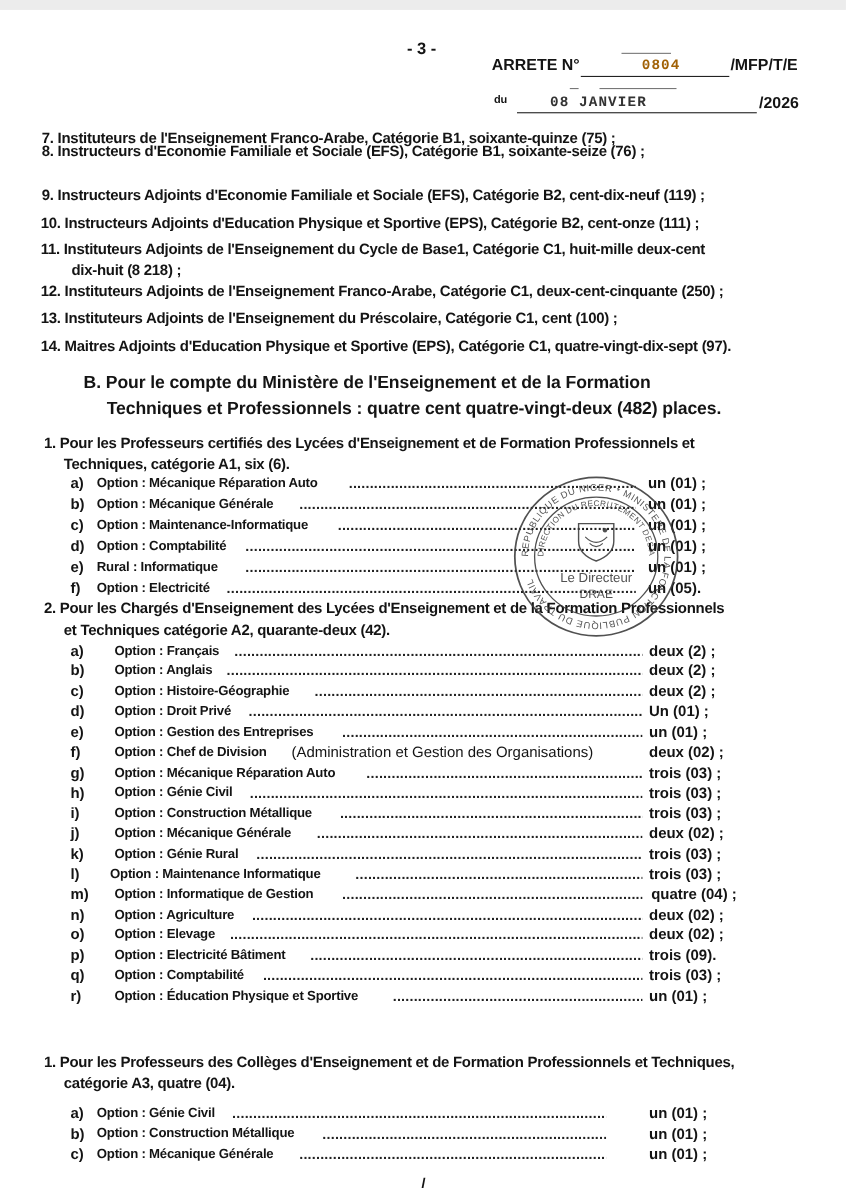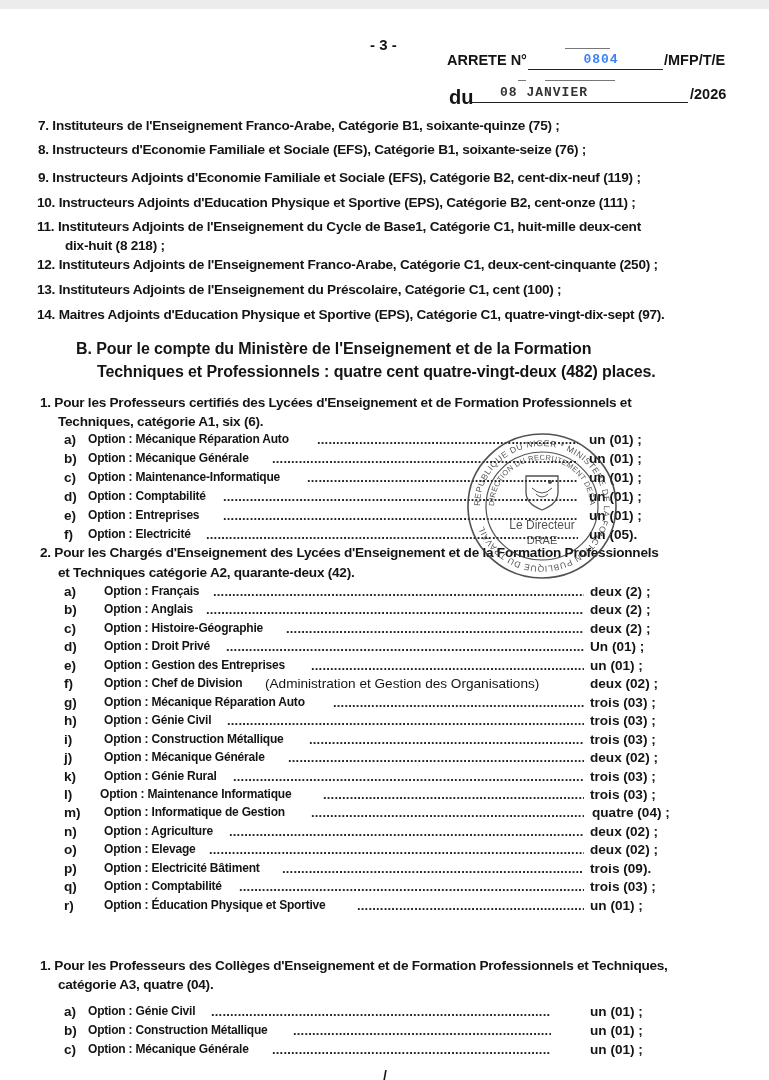--- a/index.html
+++ b/index.html
@@ -7,24 +7,24 @@
     width: 769px; height: 1080px; overflow: hidden;
     background: #ffffff; position: relative;
     font-family: "Liberation Sans", sans-serif;
     color: #141414;
   }
   .topband { position: absolute; left: 0; top: 0; width: 769px; height: 9px; background: #ececec; }
   .abs { position: absolute; white-space: nowrap; }
 
   .page-num { left: 370px; top: 36px; font-size: 15px; font-weight: bold; }
   .arrete-label { left: 447px; top: 52px; font-size: 14.5px; font-weight: bold; }
-  .arrete-num { left: 540px; top: 52px; width: 122px; text-align: center; font-size: 13px; font-weight: bold; letter-spacing: 1px; font-family: "Liberation Mono", monospace; color: #3b82f6; }
+  .arrete-num { left: 540px; top: 52px; width: 122px; text-align: center; font-size: 13px; font-weight: bold; letter-spacing: 1px; font-family: "Liberation Mono", monospace; color: #a16207; }
   .arrete-line { left: 528px; top: 69px; width: 135px; height: 1px; background: #222; }
   .arrete-suffix { left: 664px; top: 52px; font-size: 14.5px; font-weight: bold; }
-  .du-label { left: 449px; top: 86px; font-size: 20px; font-weight: bold; }
+  .du-label { left: 449px; top: 86px; font-size: 10px; font-weight: bold; }
   .du-date { left: 500px; top: 85px; font-size: 13px; font-weight: bold; font-family: "Liberation Mono", monospace; color: #333; letter-spacing: 1px; }
   .du-line { left: 470px; top: 102px; width: 218px; height: 1px; background: #222; }
   .du-year { left: 690px; top: 86px; font-size: 14.5px; font-weight: bold; }
   .scribble { height: 1px; background: #777; }
 
   .list-line { font-size: 13.6px; font-weight: bold; letter-spacing: -0.25px; }
   .section-b { font-size: 16px; font-weight: bold; letter-spacing: -0.1px; }
   .opt-label { font-size: 12px; font-weight: bold; letter-spacing: -0.2px; }
   .opt-letter { font-size: 13.6px; font-weight: bold; }
   .opt-count { font-size: 13.6px; font-weight: bold; }
@@ -49,21 +49,21 @@
 <div class="abs arrete-suffix">/MFP/T/E</div>
 <div class="abs scribble" style="left:518px;top:80px;width:8px;"></div>
 <div class="abs scribble" style="left:545px;top:80px;width:70px;"></div>
 <div class="abs du-label">du</div>
 <div class="abs du-date">08  JANVIER</div>
 <div class="abs du-line"></div>
 <div class="abs du-year">/2026</div>
 
 <div id="section-a">
     <div class="abs list-line" style="left: 38px; top: 118px;">7. Instituteurs de l'Enseignement Franco-Arabe, Catégorie B1, soixante-quinze (75) ;</div>
-    <div class="abs list-line" style="left: 38px; top: 142px;">8. Instructeurs d'Economie Familiale et Sociale (EFS), Catégorie B1, soixante-seize (76) ;</div>
+    <div class="abs list-line" style="left: 38px; top: 130px;">8. Instructeurs d'Economie Familiale et Sociale (EFS), Catégorie B1, soixante-seize (76) ;</div>
     <div class="abs list-line" style="left: 38px; top: 170px;">9. Instructeurs Adjoints d'Economie Familiale et Sociale (EFS), Catégorie B2, cent-dix-neuf (119) ;</div>
     <div class="abs list-line" style="left: 37px; top: 195px;">10. Instructeurs Adjoints d'Education Physique et Sportive (EPS), Catégorie B2, cent-onze (111) ;</div>
     <div class="abs list-line" style="left: 37px; top: 219px;">11. Instituteurs Adjoints de l'Enseignement du Cycle de Base1, Catégorie C1, huit-mille deux-cent</div>
     <div class="abs list-line" style="left: 65px; top: 238px;">dix-huit (8 218) ;</div>
     <div class="abs list-line" style="left: 37px; top: 257px;">12. Instituteurs Adjoints de l'Enseignement Franco-Arabe, Catégorie C1, deux-cent-cinquante (250) ;</div>
     <div class="abs list-line" style="left: 37px; top: 282px;">13. Instituteurs Adjoints de l'Enseignement du Préscolaire, Catégorie C1, cent (100) ;</div>
     <div class="abs list-line" style="left: 37px; top: 307px;">14. Maitres Adjoints d'Education Physique et Sportive (EPS), Catégorie C1, quatre-vingt-dix-sept (97).</div>
   </div>
 
 <div class="abs section-b" style="left:76px;top:340px;">B. Pour le compte du Ministère de l'Enseignement et de la Formation</div>
@@ -91,21 +91,21 @@
       <div class="abs opt-count" style="left: 589px; top: 470px;">un (01) ;</div>
     </div>
     <div>
       <div class="abs opt-letter" style="left: 64px; top: 489px;">d)</div>
       <div class="abs opt-label" style="left: 88px; top: 489px;">Option : Comptabilité</div>
       <div class="abs dots" style="top: 489px; left: 223px; width: 355px;">................................................................................................</div>
       <div class="abs opt-count" style="left: 589px; top: 489px;">un (01) ;</div>
     </div>
     <div>
       <div class="abs opt-letter" style="left: 64px; top: 508px;">e)</div>
-      <div class="abs opt-label" style="left: 88px; top: 508px;">Option : Entreprises</div>
+      <div class="abs opt-label" style="left: 88px; top: 508px;">Rural : Informatique</div>
       <div class="abs dots" style="top: 508px; left: 223px; width: 355px;">................................................................................................</div>
       <div class="abs opt-count" style="left: 589px; top: 508px;">un (01) ;</div>
     </div>
     <div>
       <div class="abs opt-letter" style="left: 64px; top: 527px;">f)</div>
       <div class="abs opt-label" style="left: 88px; top: 527px;">Option : Electricité</div>
       <div class="abs dots" style="top: 527px; left: 206px; width: 372px;">....................................................................................................</div>
       <div class="abs opt-count" style="left: 589px; top: 527px;">un (05).</div>
     </div>
     <div class="abs list-line" style="left: 40px; top: 545px;">2. Pour les Chargés d'Enseignement des Lycées d'Enseignement et de la Formation Professionnels</div>

